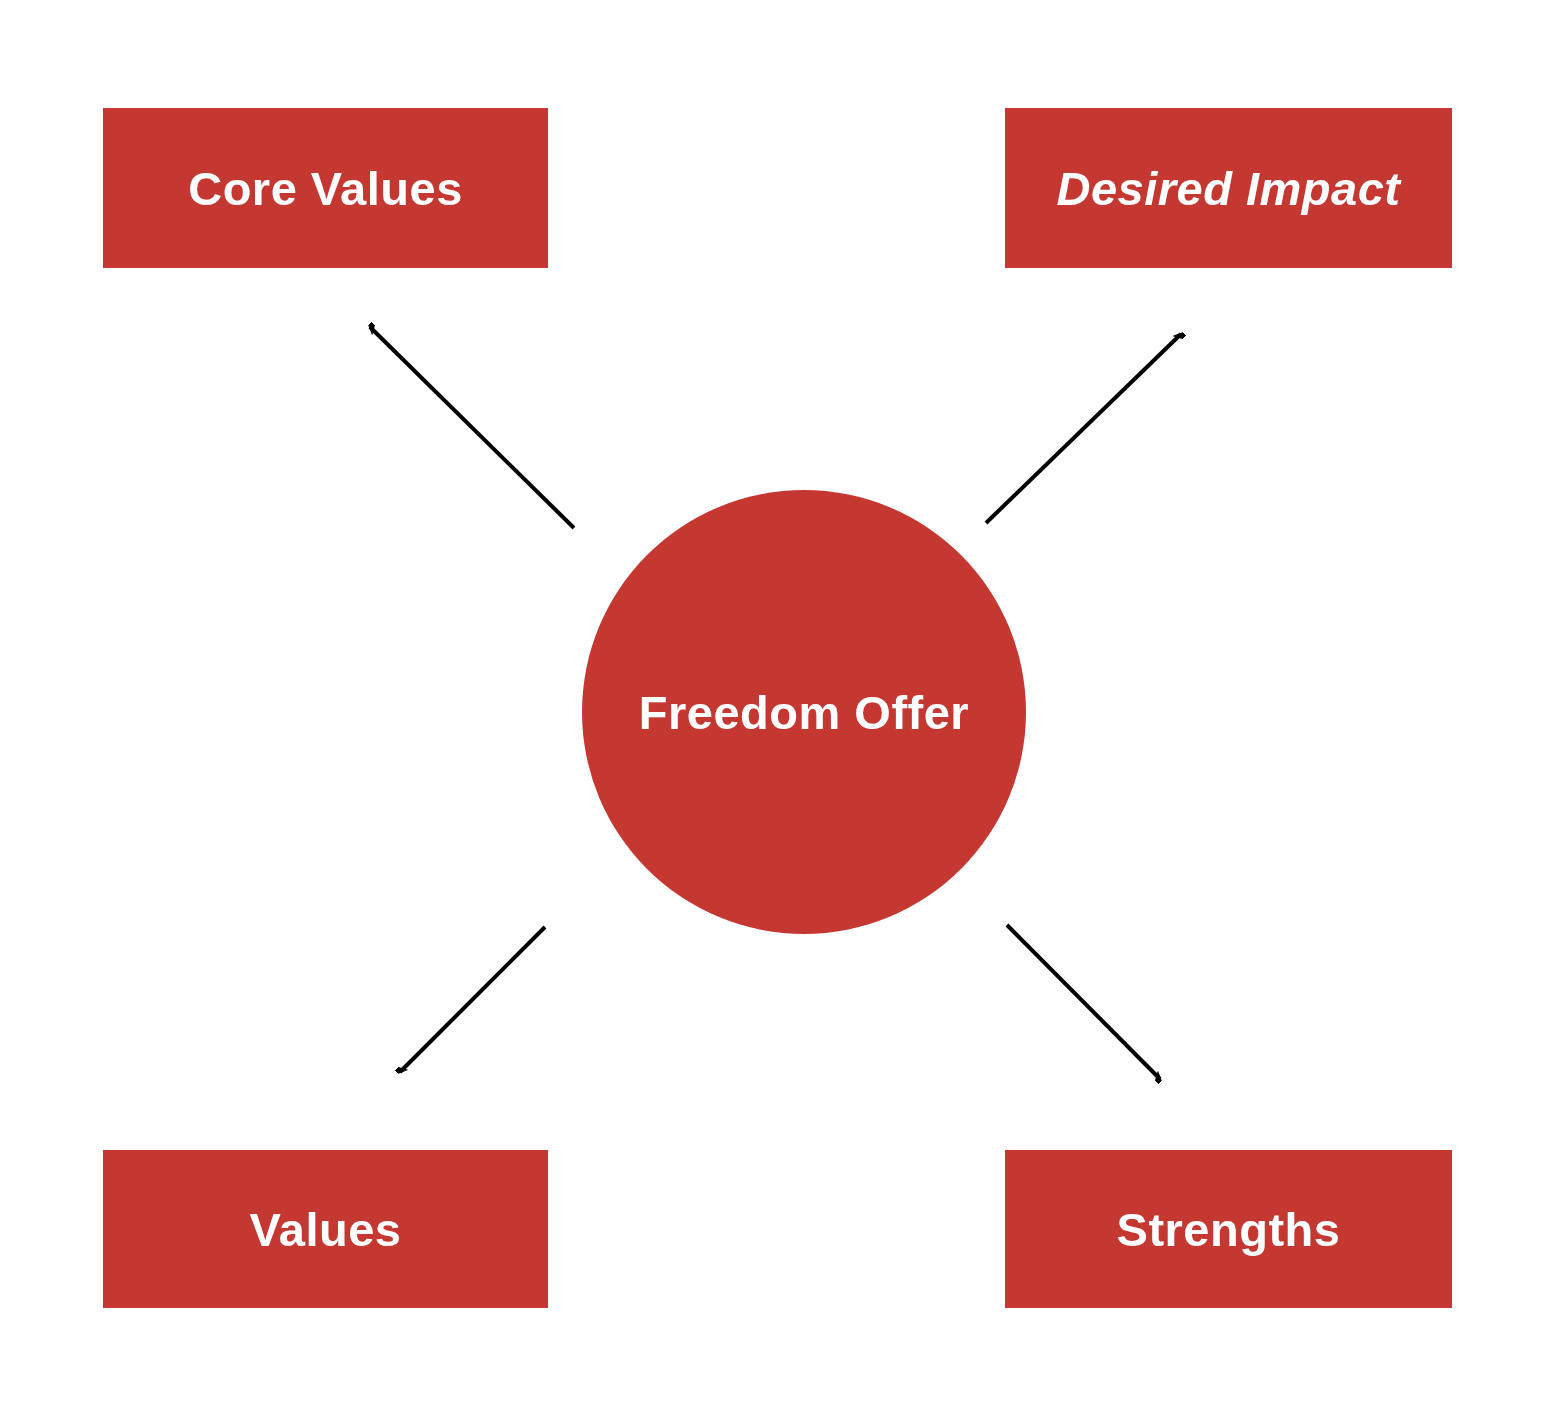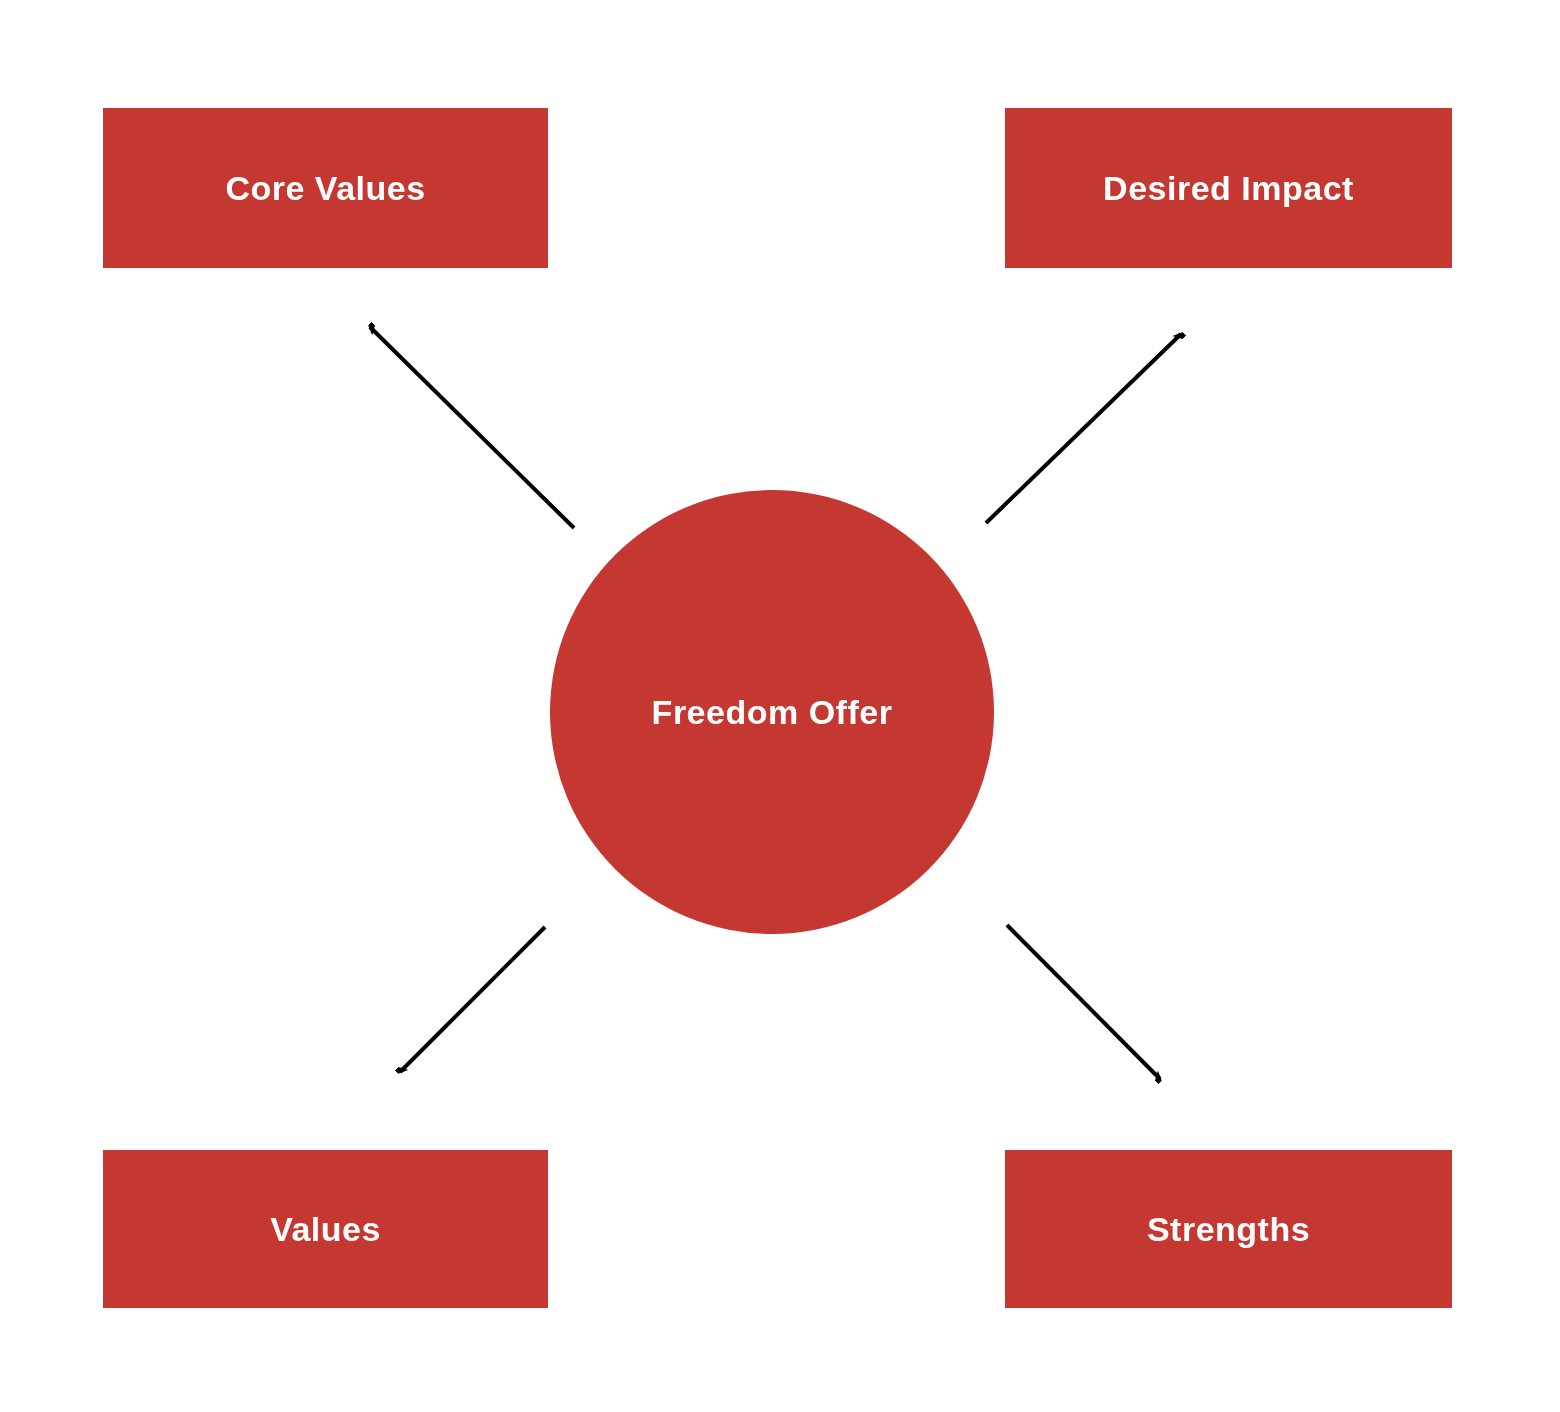--- a/index.html
+++ b/index.html
@@ -15,31 +15,31 @@
     font-family: "Liberation Sans", "DejaVu Sans", sans-serif;
     overflow: hidden;
   }
   .node {
     position: absolute;
     background: var(--node-fill, #c53831);
     color: var(--text, #ffffff);
     display: flex;
     align-items: center;
     justify-content: center;
-    font-size: 34px;
+    font-size: 47px;
     font-weight: 700;
     letter-spacing: 0.5px;
     text-align: center;
   }
   .node.rect-core-values   { left: 103px;  top: 108px;  width: 445px; height: 160px; }
-  .node.rect-desired-impact{ left: 1005px; top: 108px;  width: 447px; height: 160px; }
+  .node.rect-desired-impact{ left: 1005px; top: 108px;  width: 447px; height: 160px; font-style: italic; }
   .node.rect-talents       { left: 103px;  top: 1150px; width: 445px; height: 158px; }
   .node.rect-strengths     { left: 1005px; top: 1150px; width: 447px; height: 158px; }
   .node.center-circle {
-    left: 550px;
+    left: 582px;
     top: 490px;
     width: 444px;
     height: 444px;
     border-radius: 50%;
   }
   svg.arrows {
     position: absolute;
     left: 0;
     top: 0;
     width: 1560px;

